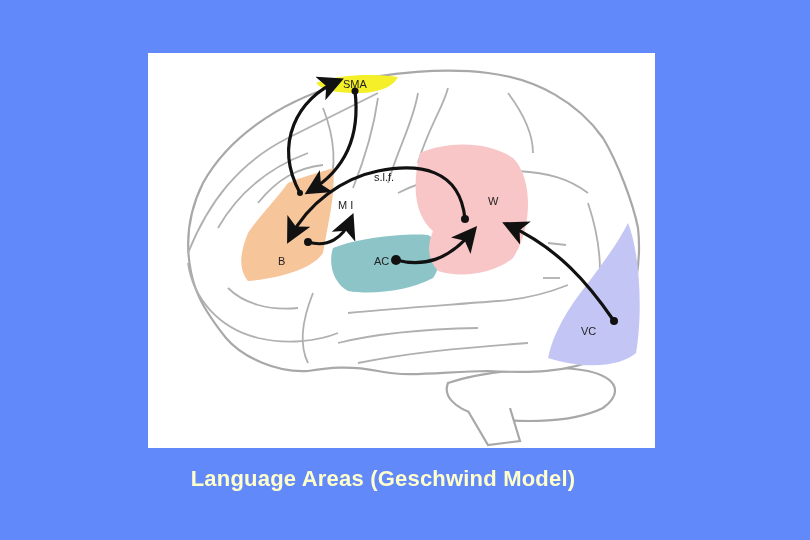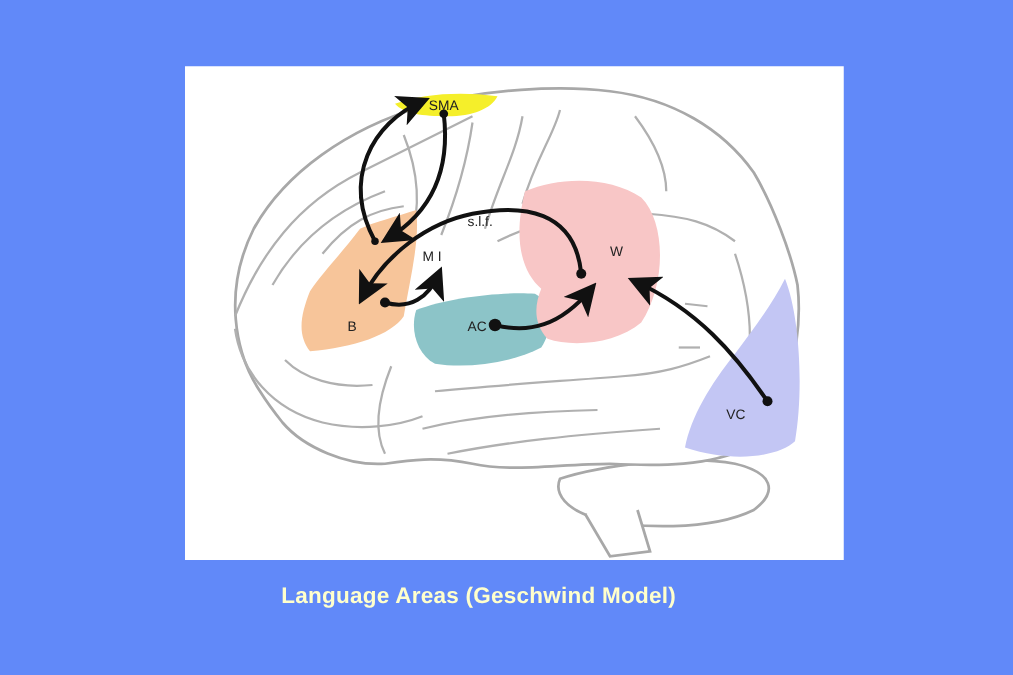--- a/index.html
+++ b/index.html
@@ -6,30 +6,29 @@
   body {
     width: 810px; height: 540px; overflow: hidden;
     background: #6189f9;
     position: relative;
     font-family: "Liberation Sans", sans-serif;
   }
   .panel {
     position: absolute; left: 148px; top: 53px;
     width: 507px; height: 395px;
     background: #ffffff;
-    padding-left: 20px;
   }
   .panel svg { position: absolute; left: 0; top: 0; width: 507px; height: 395px; }
   .caption {
     position: absolute; left: 0; width: 766px; top: 466px;
     text-align: center;
     color: #ffffcc;
     font-family: "Liberation Sans", sans-serif;
     font-weight: bold;
-    font-size: 18px;
+    font-size: 22px;
     letter-spacing: 0.2px;
   }
   .lbl { font-family: "Liberation Sans", sans-serif; font-size: 11px; fill: #222; }
 </style>
 </head>
 <body>
 
 <div class="panel">
   <svg viewBox="0 0 507 395">
     <defs>

